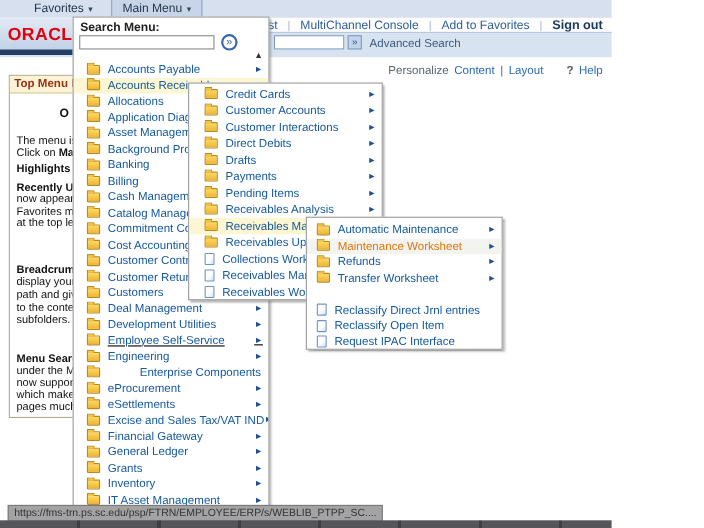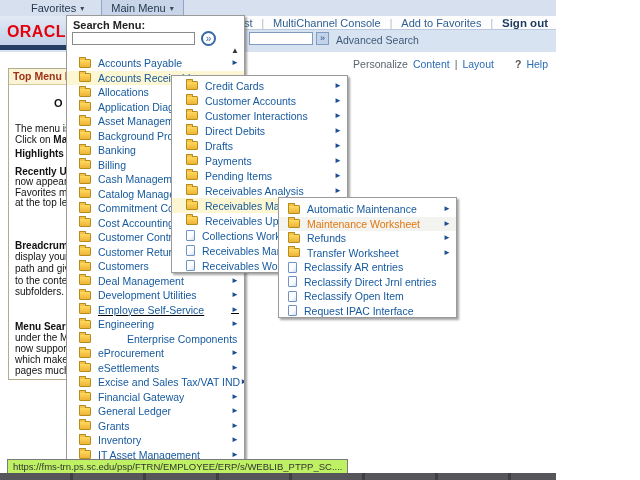--- a/index.html
+++ b/index.html
@@ -56,21 +56,21 @@
   .mrow{position:absolute;left:0;right:0;display:flex;align-items:center;white-space:nowrap;overflow:hidden;cursor:pointer;}
   .mlabel{color:#15599e;font-size:10.5px;margin-left:7px;}
   .mrow.hl{background:#fcf6d2;}
   .mrow.hov{background:#f3f3f0;}
   .mrow.hov .mlabel{color:#e2770d;}
   .icon-folder{flex:0 0 12px;height:9px;background:linear-gradient(#ffd95e,#edb437);border:1px solid #b68d1d;border-radius:1px;position:relative;box-sizing:border-box;}
   .icon-folder::before{content:"";position:absolute;top:-3px;left:-1px;width:5px;height:2px;background:#f2c24a;border:1px solid #b68d1d;border-bottom:none;border-radius:1px 1px 0 0;}
   .icon-doc{flex:0 0 9px;height:11px;background:linear-gradient(135deg,#fdfdff 55%,#cfe0f2);border:1px solid #6f94c4;border-radius:1px;box-sizing:border-box;}
   .marrow{margin-left:auto;margin-right:5px;color:#1d4f93;font-size:8px;line-height:1;}
 
-  .tooltip{position:absolute;left:7px;top:459px;z-index:30;background:#bef264;border:1px solid #7a7a7a;font-size:9.5px;color:#333;padding:1px 5px 2px;white-space:nowrap;}
+  .tooltip{position:absolute;left:7px;top:459px;z-index:30;background:#a3a3a3;border:1px solid #7a7a7a;font-size:9.5px;color:#333;padding:1px 5px 2px;white-space:nowrap;}
   .bottomstrip{position:absolute;left:0;top:473px;width:640px;height:7px;z-index:40;background:repeating-linear-gradient(90deg,#55555a 0 70px,#3e3e43 70px 73px);}
 </style>
 </head>
 <body>
 
 <div class="screen">
 
   <div class="tabbar">
     <div class="tab fav">
       <span>Favorites</span>
@@ -361,24 +361,20 @@
       <div class="mrow" style="top: 33px; height: 14.5px; padding-left: 9px;">
         <span class="icon-folder"></span>
         <span class="mlabel">Refunds</span>
         <span class="marrow">►</span>
       </div>
       <div class="mrow" style="top: 47.5px; height: 14.5px; padding-left: 9px;">
         <span class="icon-folder"></span>
         <span class="mlabel">Transfer Worksheet</span>
         <span class="marrow">►</span>
       </div>
-      <div class="mrow" style="top: 62px; height: 14.5px; padding-left: 9px;">
-        <span class="icon-doc"></span>
-        <span class="mlabel">Reclassify AR entries</span>
-      </div>
       <div class="mrow" style="top: 76.5px; height: 14.5px; padding-left: 9px;">
         <span class="icon-doc"></span>
         <span class="mlabel">Reclassify Direct Jrnl entries</span>
       </div>
       <div class="mrow" style="top: 91px; height: 14.5px; padding-left: 9px;">
         <span class="icon-doc"></span>
         <span class="mlabel">Reclassify Open Item</span>
       </div>
       <div class="mrow" style="top: 105.5px; height: 14.5px; padding-left: 9px;">
         <span class="icon-doc"></span>

